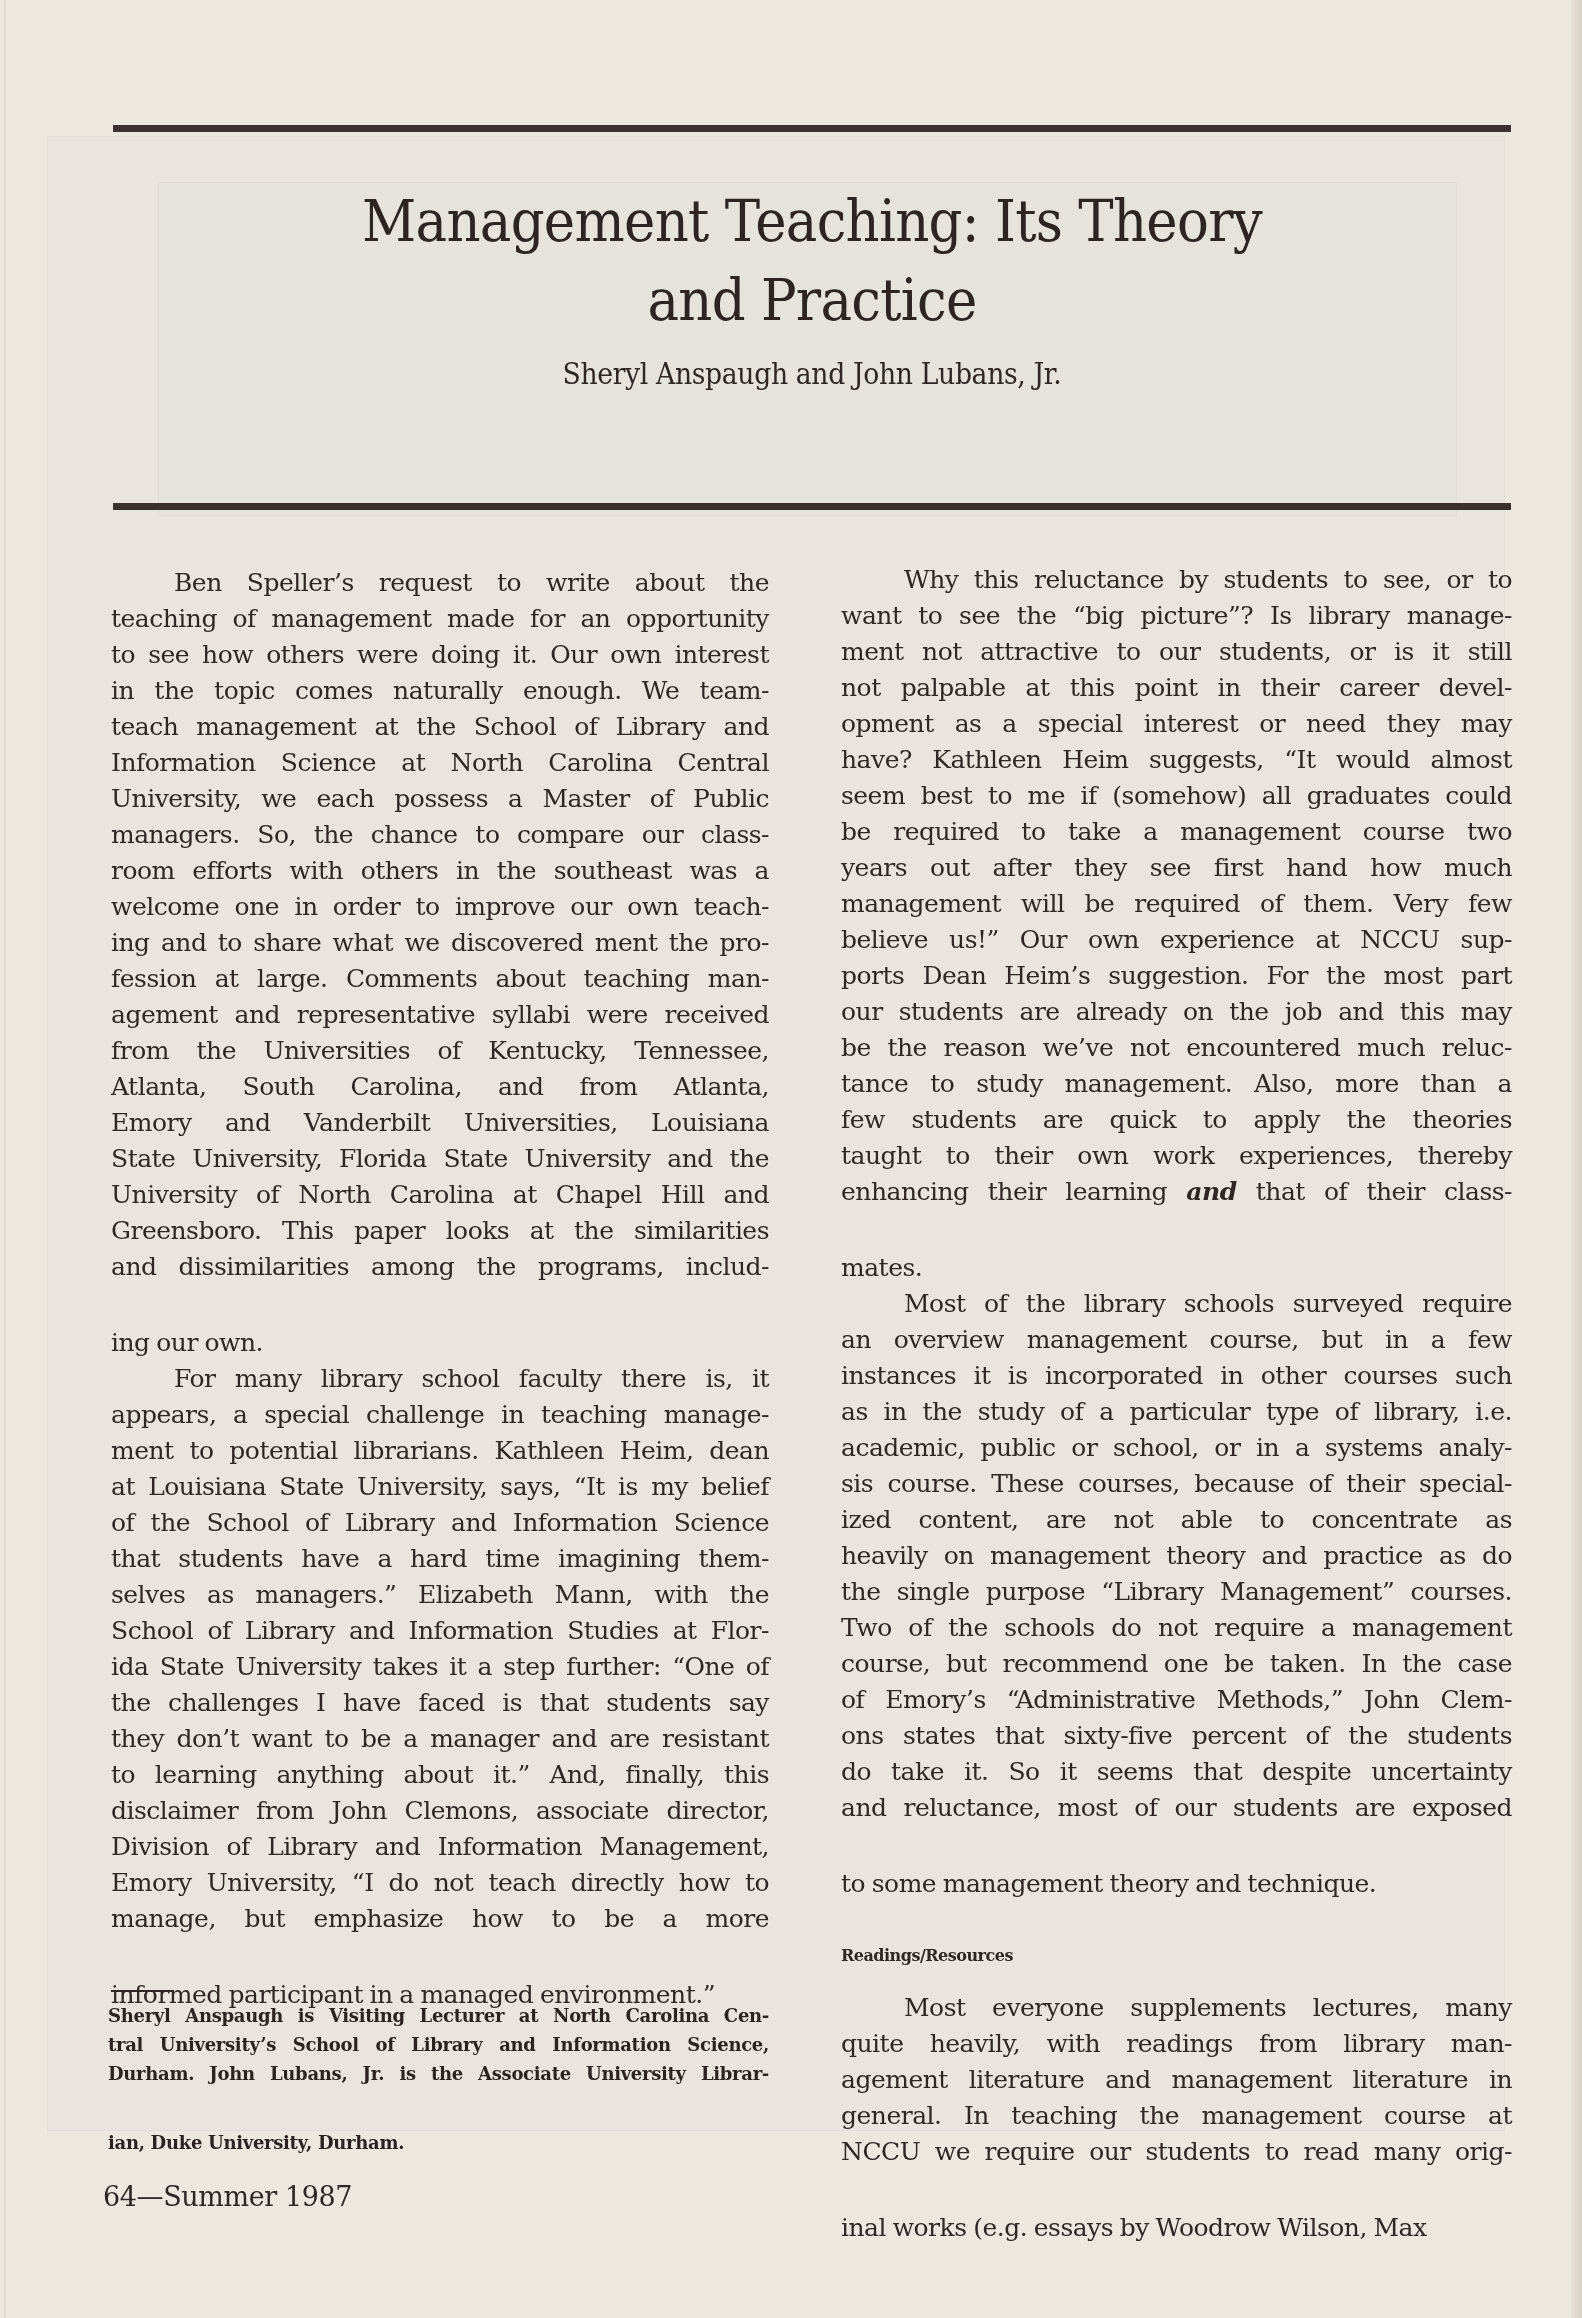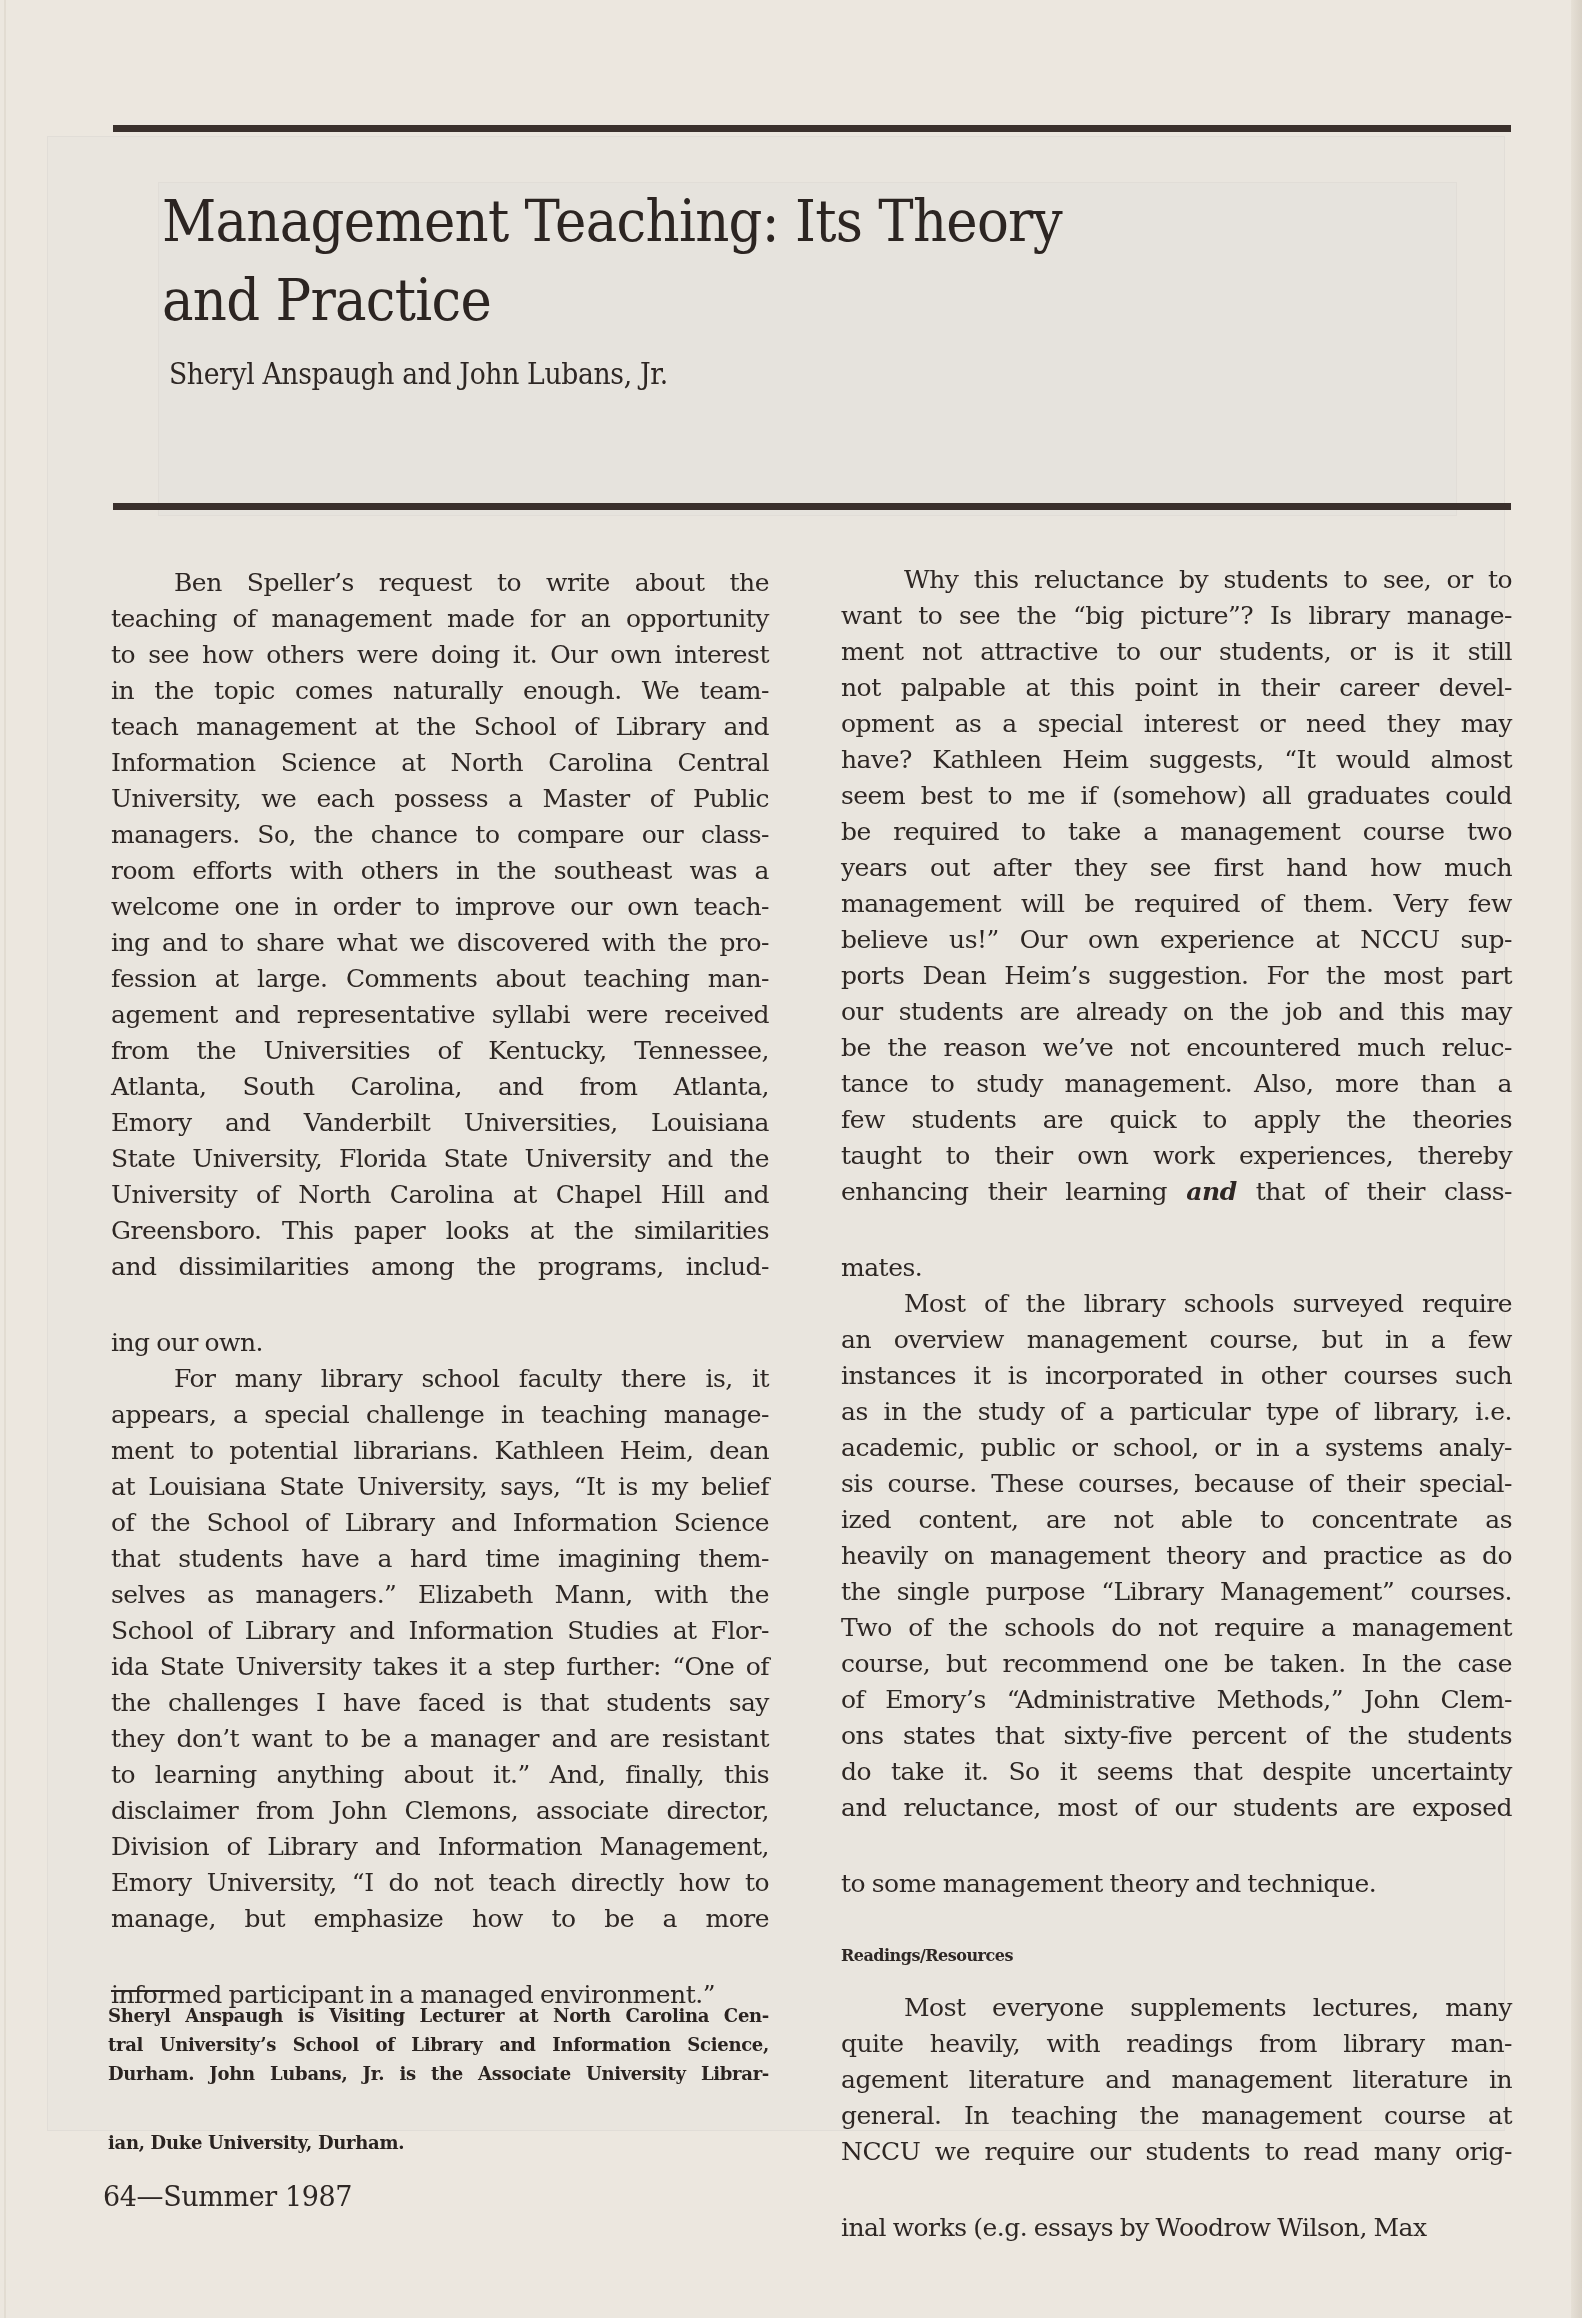--- a/index.html
+++ b/index.html
@@ -37,21 +37,21 @@
     background: #3a302c;
   }
   #rule-top { left: 113px; top: 125px; width: 1398px; height: 7.1px; }
   #rule-bottom { left: 113px; top: 503px; width: 1398px; height: 7.1px; }
 
   .title-block {
     position: absolute;
     left: 113px;
     top: 182px;
     width: 1398px;
-    text-align: left;
+    text-align: center;
   }
   .title {
     margin: 0;
     font-family: "DejaVu Serif", "Liberation Serif", serif;
     font-weight: normal;
     font-size: 57px;
     line-height: 79px;
     letter-spacing: -0.8px;
     color: #2c2522;
     transform: scaleX(0.93);
@@ -160,21 +160,21 @@
       <span class="line indent">Ben Speller’s request to write about the</span>
       <span class="line">teaching of management made for an opportunity</span>
       <span class="line">to see how others were doing it. Our own interest</span>
       <span class="line">in the topic comes naturally enough. We team-</span>
       <span class="line">teach management at the School of Library and</span>
       <span class="line">Information Science at North Carolina Central</span>
       <span class="line">University, we each possess a Master of Public</span>
       <span class="line">managers. So, the chance to compare our class-</span>
       <span class="line">room efforts with others in the southeast was a</span>
       <span class="line">welcome one in order to improve our own teach-</span>
-      <span class="line">ing and to share what we discovered with the pro-</span>
+      <span class="line">ing and to share what we discovered ment the pro-</span>
       <span class="line">fession at large. Comments about teaching man-</span>
       <span class="line">agement and representative syllabi were received</span>
       <span class="line">from the Universities of Kentucky, Tennessee,</span>
       <span class="line">Atlanta, South Carolina, and from Atlanta,</span>
       <span class="line">Emory and Vanderbilt Universities, Louisiana</span>
       <span class="line">State University, Florida State University and the</span>
       <span class="line">University of North Carolina at Chapel Hill and</span>
       <span class="line">Greensboro. This paper looks at the similarities</span>
       <span class="line">and dissimilarities among the programs, includ-</span>
       <span class="line last">ing our own.</span>

